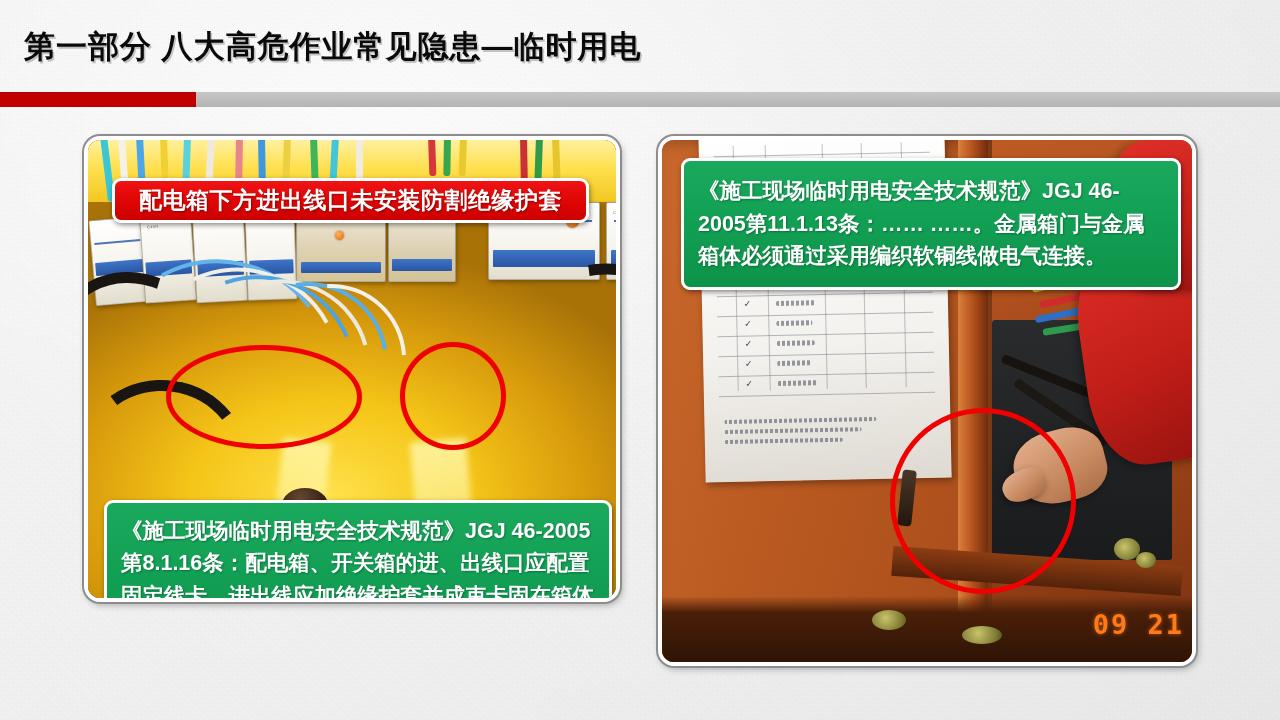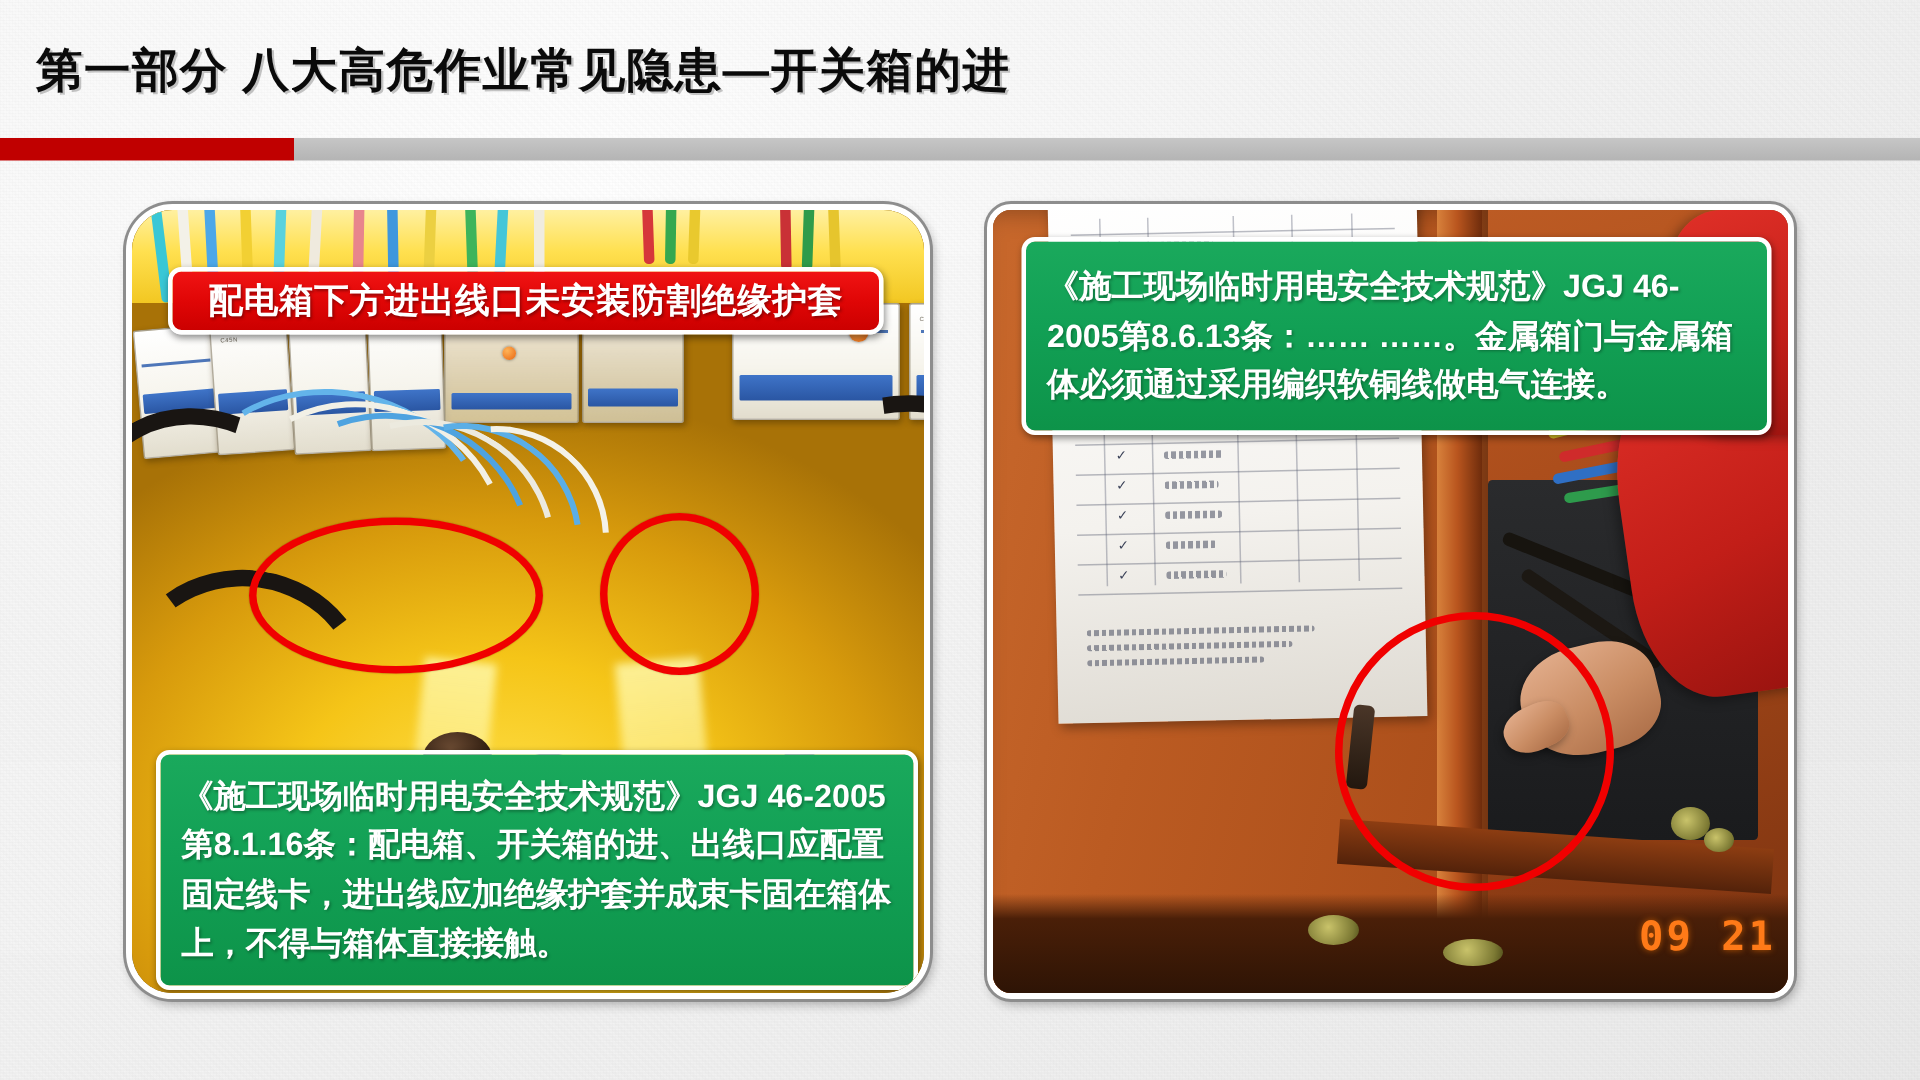--- a/index.html
+++ b/index.html
@@ -76,21 +76,21 @@
 
   
   .panel {
     position: absolute;
     border-radius: 16px;
     overflow: hidden;
     background: #777;
     border: 4px solid #ffffff;
     box-shadow: 0 0 0 2px #8d8d8d, 2px 3px 7px rgba(0,0,0,.30);
   }
-  #panel-left  { left: 84px;  top: 136px; width: 536px; height: 530px; border-radius: 31px; }
+  #panel-left  { left: 84px;  top: 136px; width: 536px; height: 466px; }
   #panel-right { left: 658px; top: 136px; width: 538px; height: 530px; }
 
   .photo { position: absolute; inset: 0; overflow: hidden; }
 
   
   
   
   .lp-bg {
     position: absolute; inset: 0;
     background:
@@ -296,21 +296,21 @@
   #callout-left-red    { left: 108px; top: 174px; width: 477px; height: 45px; }
   #callout-left-green  { left: 100px; top: 496px; width: 508px; height: 160px; }
   #callout-right-green { left: 681px; top: 158px; width: 500px; height: 132px; }
   #callout-right-red   { left: 686px; top: 613px; width: 453px; height: 45px; }
 </style>
 </head>
 <body>
 
 <div class="slide"></div>
 
-<div class="header-title">第一部分  八大高危作业常见隐患—开关箱的进</div>
+<div class="header-title">第一部分  八大高危作业常见隐患—临时用电</div>
 
 <div class="divider">
   <div class="divider-red"></div>
   <div class="divider-gray"></div>
 </div>
 
 <div class="panel" id="panel-left">
   <div class="photo">
     <div class="lp-bg"></div>
     <div class="lp-toprail"></div>
@@ -494,16 +494,16 @@
     <div class="rp-weed" style="left:300px;top:486px;width:40px;height:18px;"></div>
 
     <div style="position:absolute;left:238px;top:330px;width:14px;height:56px;background:linear-gradient(180deg,#4a3628,#22170e);border-radius:4px;transform:rotate(6deg);"></div>
 
     <div class="circle-mark" style="left:228px;top:268px;width:186px;height:186px;"></div>
 
     <div class="timestamp" style="right:8px;bottom:22px;">09 21</div>
   </div>
 
   <div class="callout callout-green" id="callout-right-green" style="left:19px;top:18px;">
-    <span class="callout-text">《施工现场临时用电安全技术规范》JGJ 46-2005第8.6.13条：…… ……。金属箱门与金属箱体必须通过采用编织软铜线做电气连接。</span>
+    <span class="callout-text">《施工现场临时用电安全技术规范》JGJ 46-2005第11.1.13条：…… ……。金属箱门与金属箱体必须通过采用编织软铜线做电气连接。</span>
   </div>
 
 </div>
 
 </body></html>

